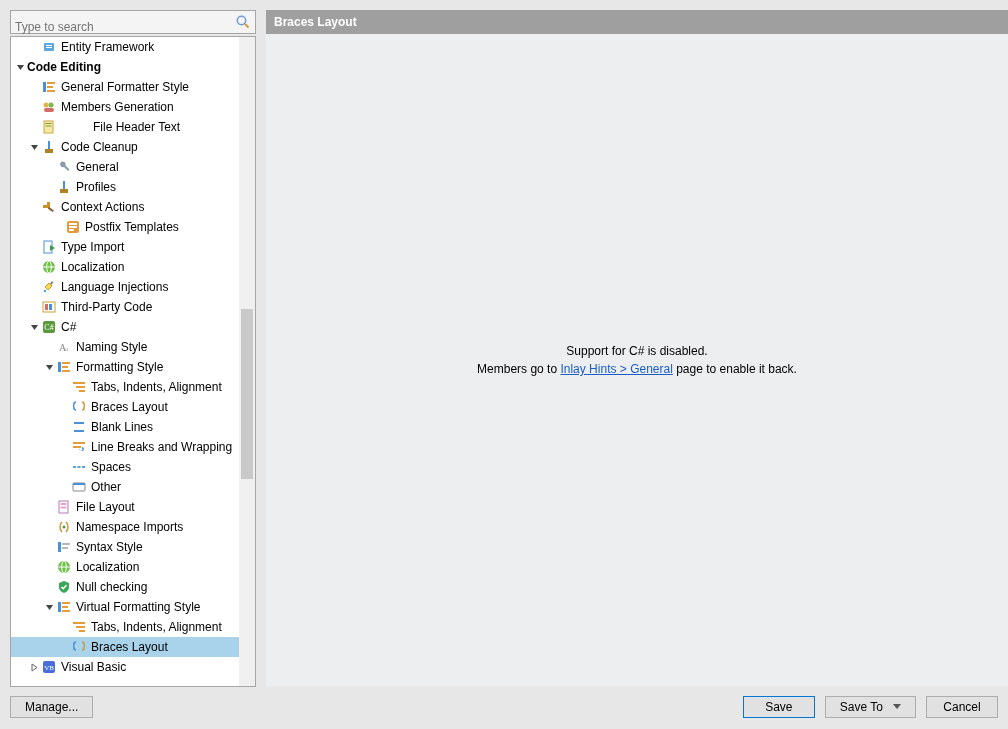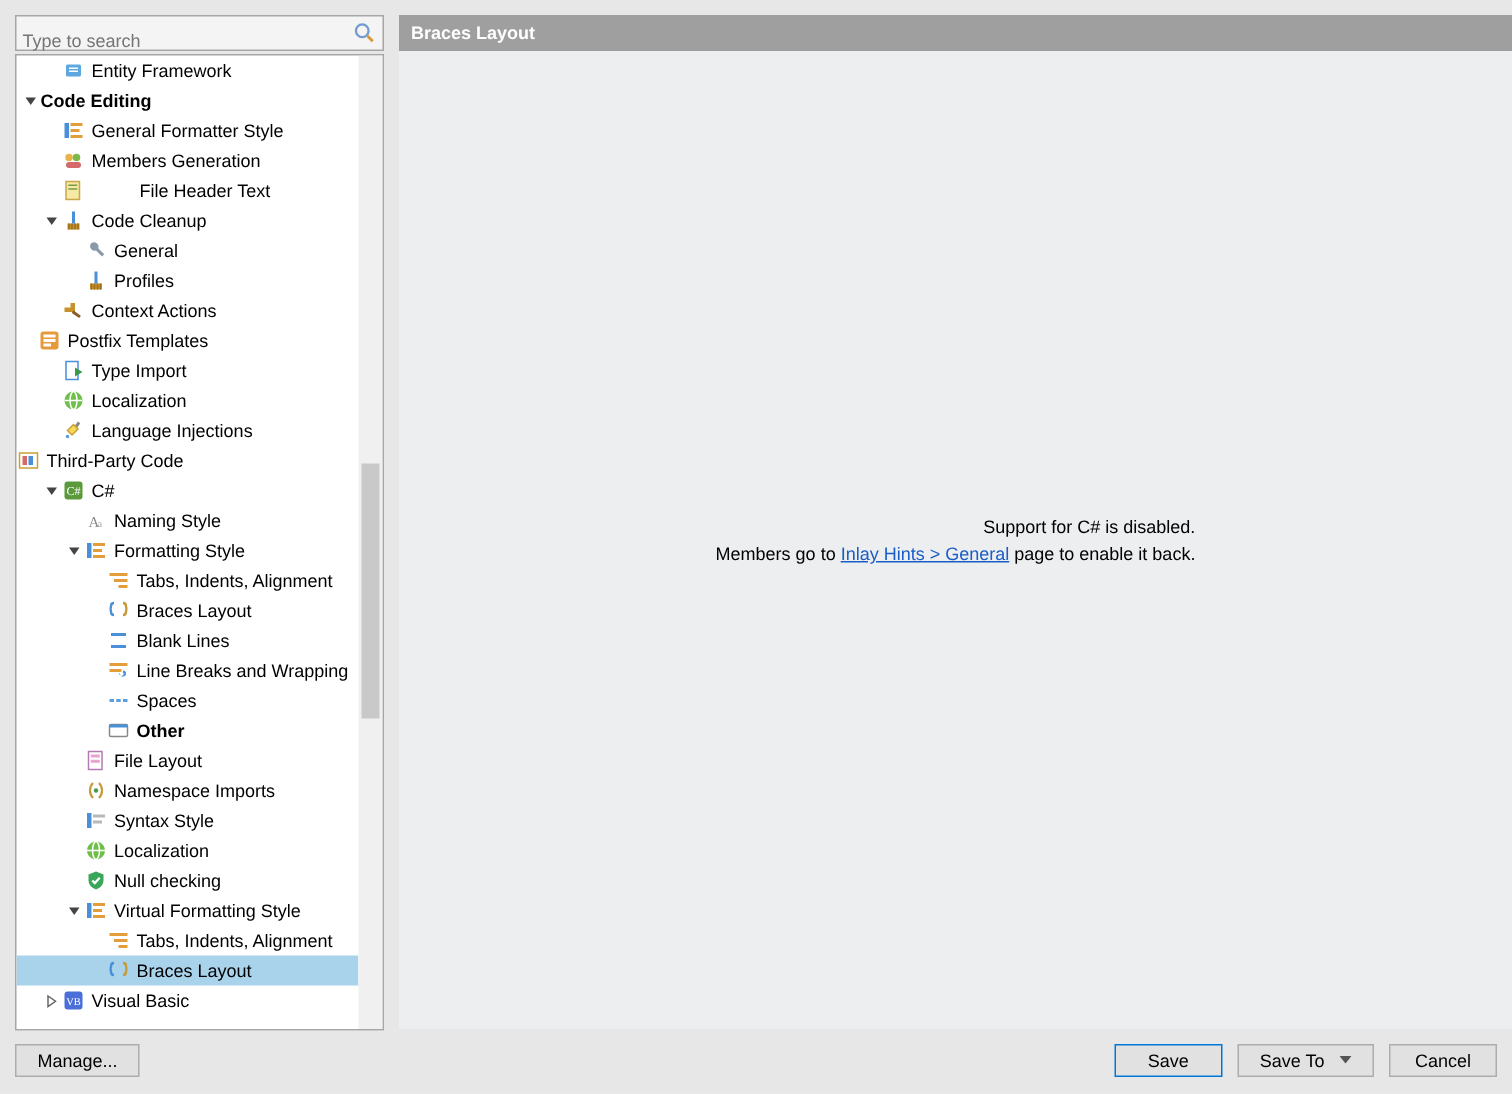--- a/index.html
+++ b/index.html
@@ -94,21 +94,21 @@
     font-weight: 600;
     box-sizing: border-box;
   }
   
   .content {
     position: absolute; left: 256px; top: 24px;
     width: 742px; height: 652px;
     background: #edeef0;
     display: flex; align-items: center; justify-content: center;
   }
-  .msg { text-align: right; line-height: 18px; color:#000; }
+  .msg { text-align: center; line-height: 18px; color:#000; }
   .msg a { color: #1a5dc6; text-decoration: underline; }
   
   .bottom-bar {
     position: absolute; left: 10px; right: 10px; bottom: 11px;
     height: 23px;
     display: flex; align-items: center;
   }
   .btn {
     height: 22px;
     border: 1px solid #adadad;
@@ -235,21 +235,21 @@
             <div class="node" style="padding-left: 30px;">
               <span class="icon">
                 <svg width="16" height="16" viewBox="0 0 16 16">
                   <rect x="2" y="6" width="5" height="3" fill="#c7922d"></rect>
                   <rect x="6" y="3" width="3" height="6" fill="#c7922d"></rect>
                   <rect x="8" y="8" width="6" height="2" transform="rotate(35 8 8)" fill="#8b5a2b"></rect>
                 </svg>
               </span>
               <span class="label">Context Actions</span>
             </div>
-            <div class="node" style="padding-left: 14px;">
+            <div class="node" style="padding-left: 30px; margin-left: 24px;">
               <span class="icon">
                 <svg width="16" height="16" viewBox="0 0 16 16">
                   <rect x="2" y="2" width="12" height="12" rx="2" fill="#e79a3c"></rect>
                   <rect x="4" y="4" width="8" height="2" fill="#fff"></rect>
                   <rect x="4" y="7" width="8" height="2" fill="#fff"></rect>
                   <rect x="4" y="10" width="5" height="2" fill="#fff"></rect>
                 </svg>
               </span>
               <span class="label">Postfix Templates</span>
             </div>
@@ -275,21 +275,21 @@
             <div class="node" style="padding-left: 30px;">
               <span class="icon">
                 <svg width="16" height="16" viewBox="0 0 16 16">
                   <rect x="9" y="2" width="2" height="6" transform="rotate(35 10 5)" fill="#888"></rect>
                   <path d="M4 8 l4 -4 l3 3 l-4 4 Z" fill="#f7d85a" stroke="#caa030"></path>
                   <circle cx="4" cy="12" r="1.2" fill="#5aa0e0"></circle>
                 </svg>
               </span>
               <span class="label">Language Injections</span>
             </div>
-            <div class="node" style="">
+            <div class="node" style="padding-left: 30px;">
               <span class="icon">
                 <svg width="16" height="16" viewBox="0 0 16 16">
                   <rect x="2" y="3" width="12" height="10" fill="#fff" stroke="#caa030"></rect>
                   <rect x="4" y="5" width="3" height="6" fill="#d46a6a"></rect>
                   <rect x="8" y="5" width="3" height="6" fill="#4a90d9"></rect>
                 </svg>
               </span>
               <span class="label">Third-Party Code</span>
             </div>
             <div class="node" style="padding-left: 18px;">
@@ -372,21 +372,21 @@
             <div class="node" style="padding-left: 60px;">
               <span class="icon">
                 <svg width="16" height="16" viewBox="0 0 16 16">
                   <rect x="2" y="7" width="3" height="2" fill="#5aa0e0"></rect>
                   <rect x="6.5" y="7" width="3" height="2" fill="#5aa0e0"></rect>
                   <rect x="11" y="7" width="3" height="2" fill="#5aa0e0"></rect>
                 </svg>
               </span>
               <span class="label">Spaces</span>
             </div>
-            <div class="node" style="padding-left: 60px; font-weight: bold;">
+            <div class="node" style="padding-left: 60px;">
               <span class="icon">
                 <svg width="16" height="16" viewBox="0 0 16 16">
                   <rect x="2" y="4" width="12" height="8" rx="1" fill="#fff" stroke="#888"></rect>
                   <rect x="2" y="4" width="12" height="2" fill="#4a90d9"></rect>
                 </svg>
               </span>
               <span class="label">Other</span>
             </div>
             <div class="node" style="padding-left: 45px;">
               <span class="icon">

